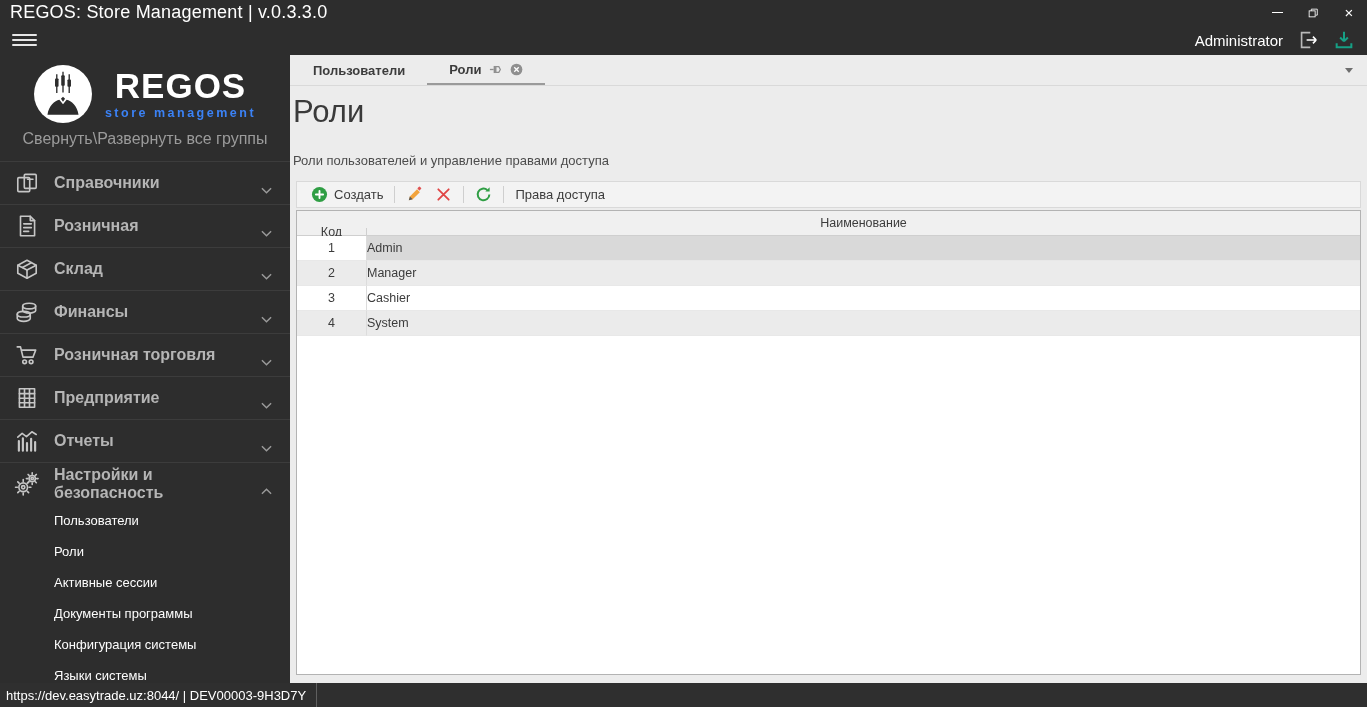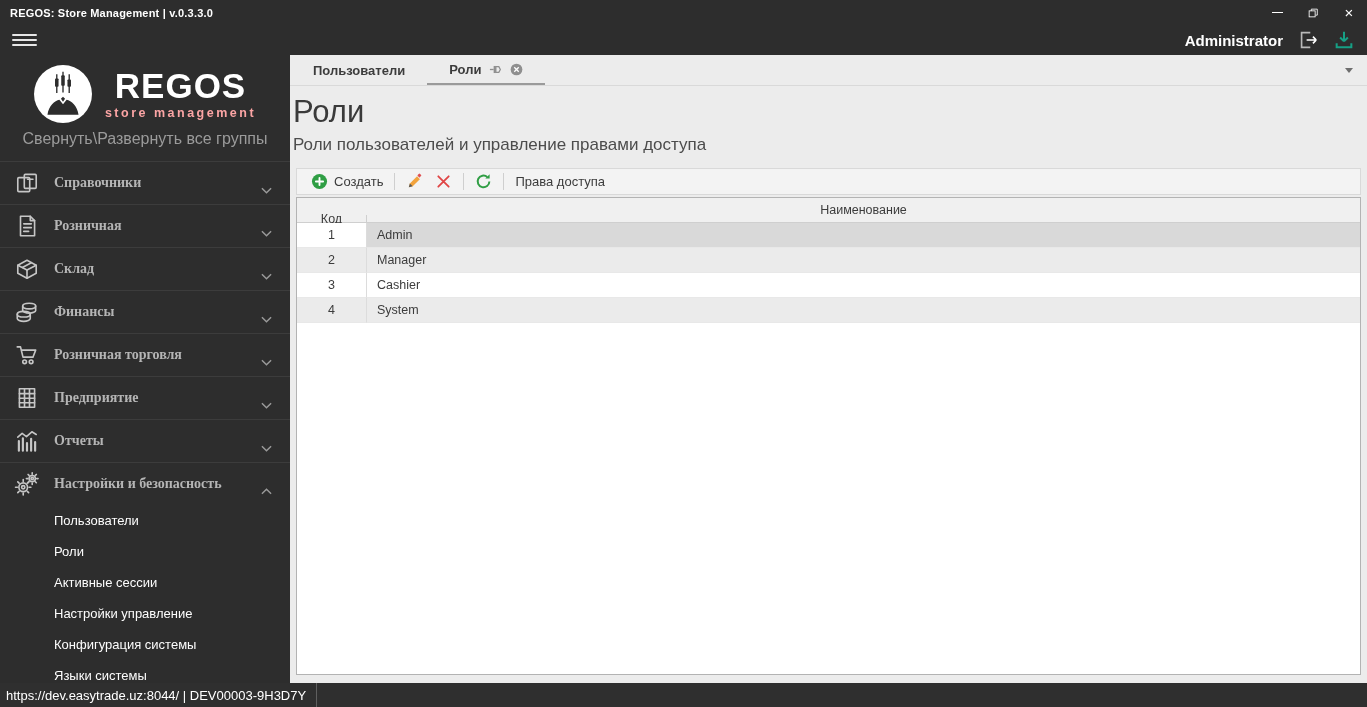--- a/index.html
+++ b/index.html
@@ -1,85 +1,85 @@
 <!DOCTYPE html>
 <html><head>
 <meta charset="utf-8">
 <style>
   * { box-sizing: border-box; margin: 0; padding: 0; }
   body { font-family: "Liberation Sans", sans-serif; background:#555; }
   .window { width:1367px; height:707px; position:relative; background:#ececec; overflow:hidden; display:flex; flex-direction:column; }
 
   
   .titlebar { height:25px; background:#2d2d2d; color:#fff; display:flex; align-items:center; padding-left:10px; flex:none; }
-  .titlebar .title { font-size:11px; font-weight:bold; letter-spacing:.2px; }
+  .titlebar .title { font-size:18px; font-weight:normal; letter-spacing:.2px; }
   .winbtns { margin-left:auto; display:flex; height:100%; }
   .winbtn { width:36px; height:100%; display:flex; align-items:center; justify-content:center; cursor:pointer; color:#fff; }
   .min-glyph { width:11px; height:1px; background:#fff; display:block; }
   .close-glyph { font-size:15px; line-height:1; }
 
   
   .appheader { height:30px; background:#2d2d2d; display:flex; align-items:center; padding:0 12px 0 12px; flex:none; }
   .hamburger { width:25px; display:flex; flex-direction:column; gap:3px; cursor:pointer; }
   .hamburger span { height:2px; background:#e6e6e6; border-radius:1px; }
   .user-zone { margin-left:auto; display:flex; align-items:center; gap:14px; }
-  .username { color:#fff; font-weight:bold; font-size:15px; }
+  .username { color:#fff; font-weight:normal; font-size:15px; }
   .hicon { width:22px; height:22px; cursor:pointer; display:block; }
 
   
   .layout { flex:1; display:flex; min-height:0; }
 
   
   .sidebar { width:290px; background:#2d2d2d; flex:none; overflow:hidden; }
   .logo-block { display:flex; flex-direction:column; align-items:center; padding-top:10px; }
   .logo-row { display:flex; align-items:center; gap:13px; }
   .logo-circle { width:58px; height:58px; display:block; }
   .logo-texts { display:flex; flex-direction:column; align-items:center; }
   .logo-title { color:#fff; font-size:35px; font-weight:bold; letter-spacing:1px; line-height:1; }
-  .logo-sub { color:#fca5a5; font-size:12.5px; font-weight:bold; letter-spacing:2.5px; margin-top:3px; }
+  .logo-sub { color:#3b82f6; font-size:12.5px; font-weight:bold; letter-spacing:2.5px; margin-top:3px; }
   .collapse-hint { margin-top:7px; font-size:16px; color:#9b9b9b; cursor:pointer; }
   .navmenu { margin-top:13px; }
   .nav-group { height:43px; display:flex; align-items:center; padding:0 18px 0 14px; border-top:1px solid #3c3c3c; cursor:pointer; }
   .nav-group:last-of-type { border-bottom:1px solid #3c3c3c; }
   .nav-ico { width:28px; height:26px; margin-right:12px; flex:none; }
   .nav-ico svg { width:26px; height:26px; fill:none; stroke:#c6c6c6; stroke-width:1.5; stroke-linecap:round; stroke-linejoin:round; }
-  .nav-label { color:#b5b5b5; font-size:14px; font-weight:bold;font-family:Liberation Serif, serif; }
+  .nav-label { color:#b5b5b5; font-size:16px; font-weight:bold; }
   .chev { margin-left:auto; width:11px; height:7px; }
   .chev svg { width:11px; height:7px; fill:none; stroke:#9a9a9a; stroke-width:1.6; }
   .chev.up svg { transform:rotate(180deg); }
   .nav-sub { height:31px; display:flex; align-items:center; padding-left:54px; color:#fdfdfd; font-size:13px; cursor:pointer; }
   .subwrap { border-bottom:1px solid #3c3c3c; }
 
   
   .main { flex:1; display:flex; flex-direction:column; background:#ececec; min-width:0; }
   .tabstrip { height:31px; flex:none; display:flex; align-items:stretch; border-bottom:1px solid #d9d9d9; padding-left:1px; }
   .tab { display:flex; align-items:center; gap:8px; padding:0 22px; font-size:13px; font-weight:bold; color:#3c3c3c; cursor:pointer; }
   .tab.active { border-bottom:2px solid #9a9a9a; }
   .tab .ticon { width:13px; height:13px; display:block; cursor:pointer; }
   .tabstrip-end { margin-left:auto; display:flex; align-items:center; padding-right:14px; }
   .dd-caret { width:0; height:0; border-left:4px solid transparent; border-right:4px solid transparent; border-top:5px solid #6e6e6e; cursor:pointer; }
 
   .pagehead { padding:7px 0 13px 3px; flex:none; }
   .page-title { font-size:31px; color:#3a3a3a; font-weight:normal; line-height:1.2; }
-  .page-sub { font-size:17px; color:#4c4c4c; margin-top:5px; }
+  .page-sub { font-size:13px; color:#4c4c4c; margin-top:23px; }
 
   .toolbar { flex:none; margin:0 6px; height:27px; background:#f3f3f3; border:1px solid #d9d9d9; display:flex; align-items:center; padding:0 8px; font-size:13px; color:#3c3c3c; }
   .tbtn { display:flex; align-items:center; gap:6px; padding:0 6px; height:100%; cursor:pointer; }
   .tico { width:17px; height:17px; display:block; }
   .tsep { width:1px; height:17px; background:#cfcfcf; margin:0 5px; flex:none; }
 
   .tablepanel { flex:1; margin:2px 6px 8px 6px; background:#fff; border:1px solid #b3b3b3; display:flex; flex-direction:column; overflow:hidden; }
   .thead { display:flex; height:25px; flex:none; background:#f0f0f0; border-bottom:1px solid #cfcfcf; font-size:12.5px; color:#3c3c3c; }
   .th-code { width:70px; flex:none; border-right:1px solid #cfcfcf; display:flex; align-items:center; justify-content:center;margin-top:17px; }
   .th-name { flex:1; display:flex; align-items:center; justify-content:center; }
   .tbody { flex:1; overflow:hidden; }
   .trow { display:flex; height:25px; font-size:12.5px; color:#3c3c3c; cursor:pointer; }
   .trow .tcell { display:flex; align-items:center; }
   .tcell.code { width:70px; flex:none; justify-content:center; border-right:1px solid #dcdcdc; background:#fff; border-bottom:1px solid #e8e8e8; }
-  .tcell.name { flex:1; padding-left:10px; border-bottom:1px solid #e8e8e8; }
+  .tcell.name { flex:1; border-bottom:1px solid #e8e8e8; }
   .trow.alt .tcell { background:#ebebeb; }
   .trow.selected .tcell.name { background:#d9d9d9; }
   .trow.selected .tcell.code { background:#fff; }
 
   
   .statusbar { height:24px; flex:none; background:#2f2f2f; color:#fff; display:flex; align-items:center; padding-left:6px; font-size:13px; }
   .sb-sep { width:1px; height:24px; background:#5f5f5f; margin-left:10px; }
 </style>
 </head>
 <body>
@@ -235,21 +235,21 @@
               </svg></span>
             <span class="nav-label">Настройки и безопасность</span>
             <span class="chev up"><svg viewBox="0 0 12 7">
                 <polyline points="1,1 6,6 11,1"></polyline>
               </svg></span>
           </div>
           <div class="subwrap">
             <div class="nav-sub">Пользователи</div>
             <div class="nav-sub">Роли</div>
             <div class="nav-sub">Активные сессии</div>
-            <div class="nav-sub">Настройки управление</div>
+            <div class="nav-sub">Документы программы</div>
             <div class="nav-sub">Конфигурация системы</div>
             <div class="nav-sub">Языки системы</div>
           </div>
         </div>
     </div>
 
     <div class="main">
       <div class="tabstrip">
         <div class="tab">
           <span>Пользователи</span>

